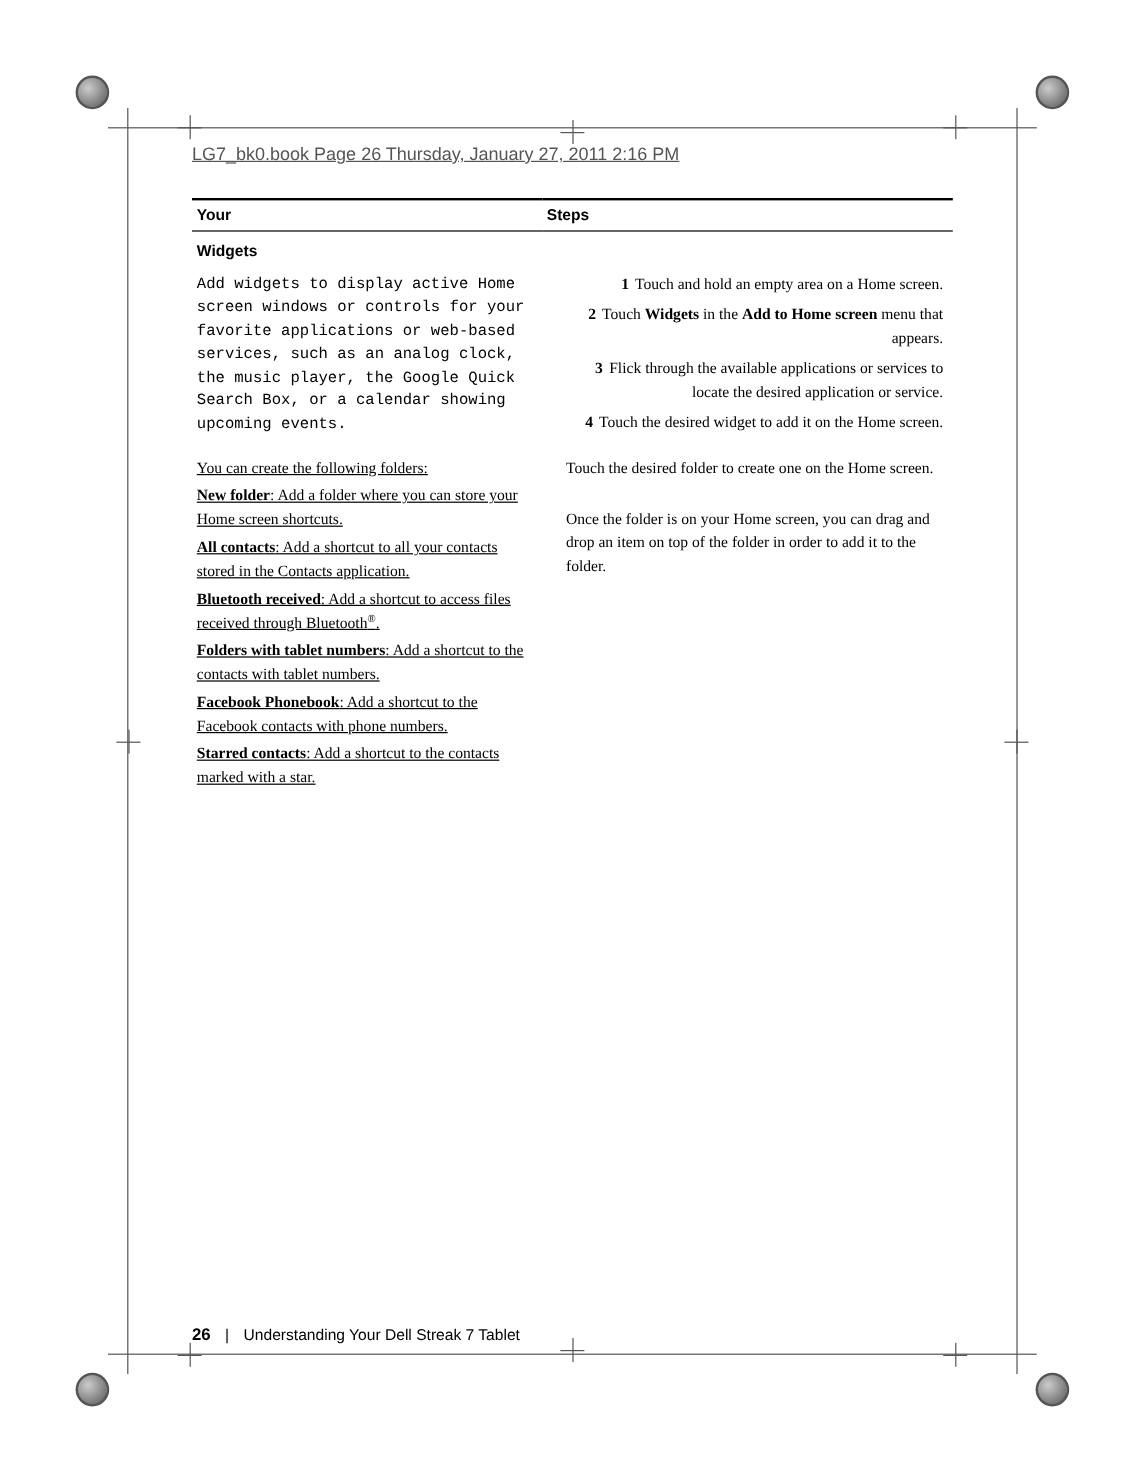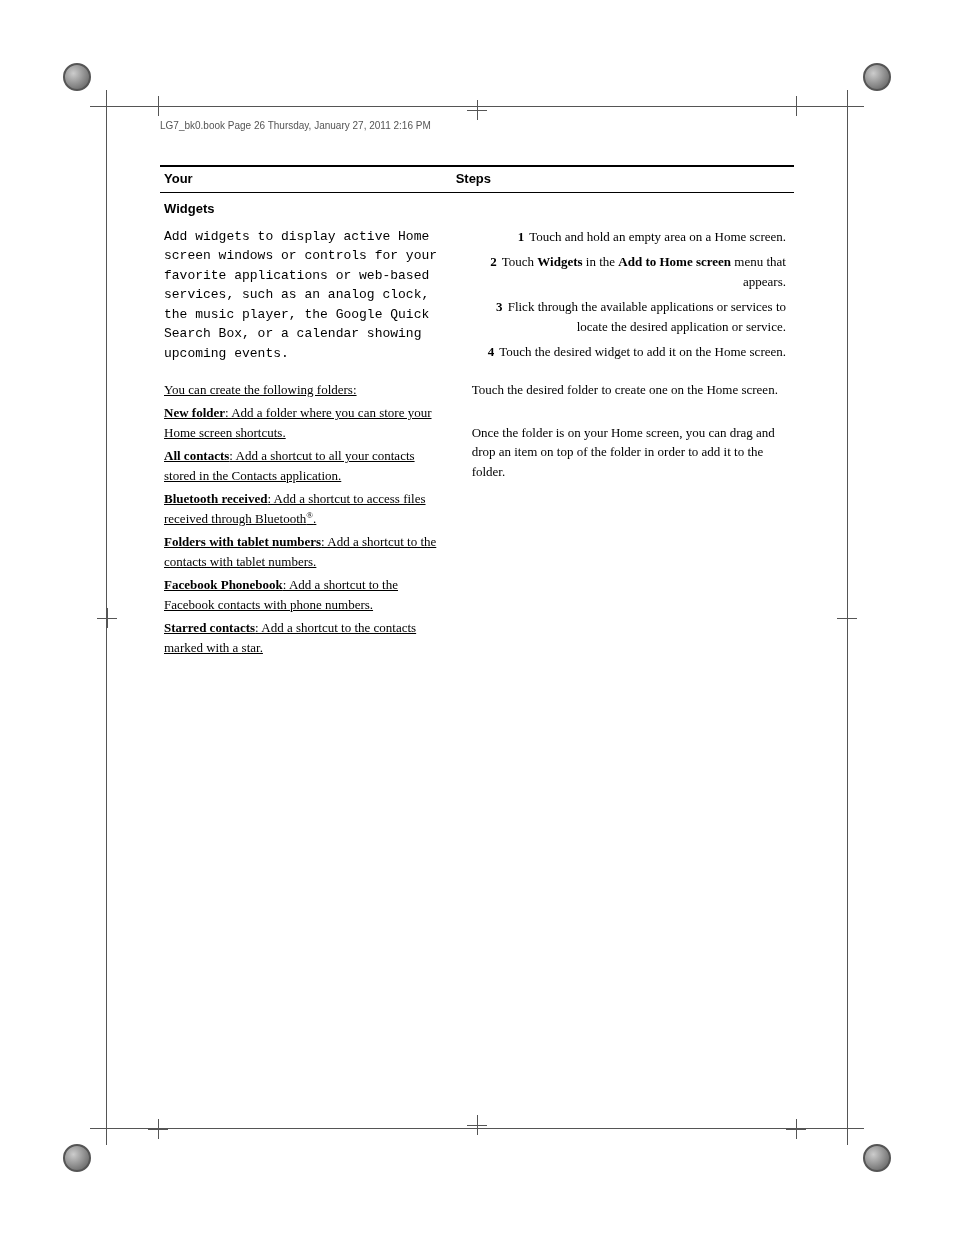--- a/index.html
+++ b/index.html
@@ -121,23 +121,24 @@
       right: 106px;
       width: 1px;
       background: #555;
     }
 
     
     .header-text {
       position: absolute;
       top: 120px;
       left: 160px;
-      font-size: 10px;
+      font-size: 15px;
       color: #555;
       font-family: Arial, sans-serif;
+      text-decoration: underline;
     }
 
     
     .content {
       position: absolute;
       top: 155px;
       left: 160px;
       right: 160px;
       bottom: 130px;
     }
@@ -386,14 +387,21 @@
           <td class="col-steps" style="vertical-align: top; padding-left: 20px;">
             <p class="item-desc">Touch the desired folder to create one on the Home screen.</p>
             <br>
             <p class="item-desc">Once the folder is on your Home screen, you can drag and drop an item on top of the folder in order to add it to the folder.</p>
           </td>
         </tr>
       </tbody>
     </table>
   </div>
 
+  <div class="footer">
+    <div class="footer-content">
+      <span class="footer-page">26</span>
+      <span class="footer-separator">|</span>
+      <span>Understanding Your Dell Streak 7 Tablet</span>
+    </div>
+  </div>
 
 </div>
 
 </body></html>

